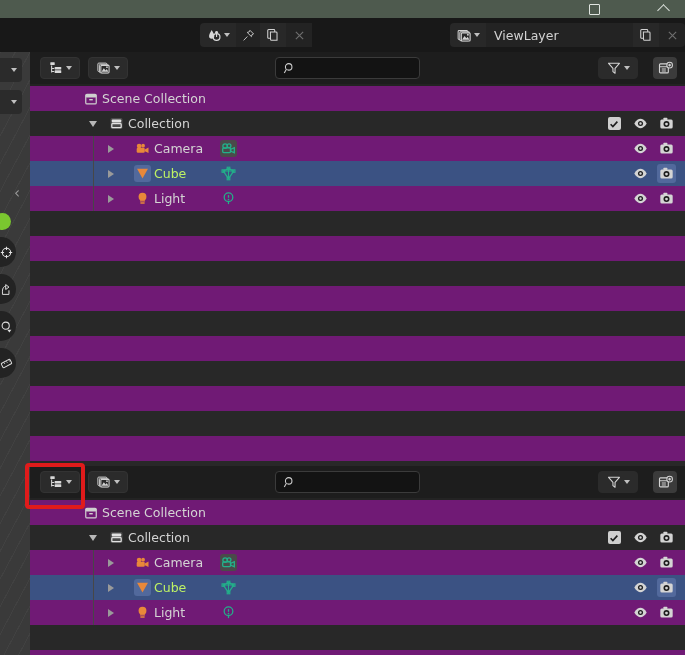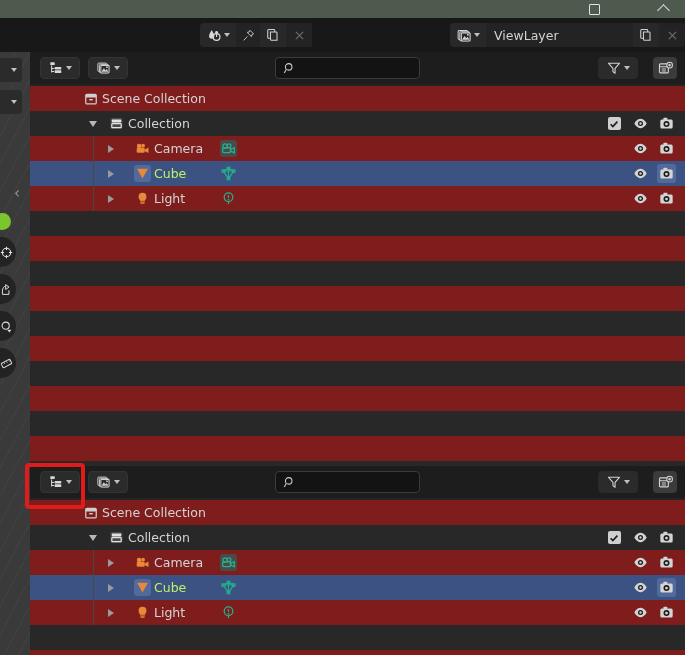--- a/index.html
+++ b/index.html
@@ -110,21 +110,21 @@
     display: flex; align-items: center; justify-content: center;
   }
 
   
   .tree { position: absolute; left: 0; width: 100%; }
   .row {
     position: relative; height: 25px; width: 100%;
     display: flex; align-items: center;
   }
   .row.odd  { background: #282828; }
-  .row.even { background: #7f1d1d; }
+  .row.even { background: #701a75; }
   .row.sel  { background: #3b5283; }
   .row-label {
     color: #d4d4d4; font-size: 12.5px; white-space: nowrap;
   }
   .row.sel .row-label { color: #bef264; }
   .disc {
     width: 9px; height: 9px; display: flex; align-items: center; justify-content: center;
   }
   .tri-right {
     width: 0; height: 0; border-top: 4px solid transparent; border-bottom: 4px solid transparent;

